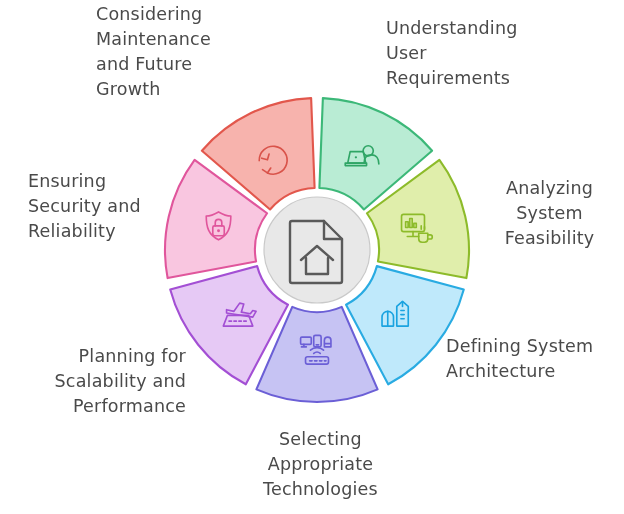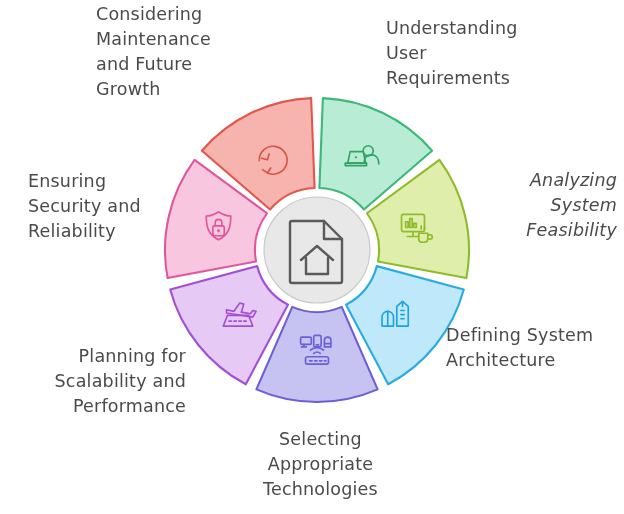--- a/index.html
+++ b/index.html
@@ -18,22 +18,22 @@
     color:#4a4a4a;
     font-family:"DejaVu Sans", sans-serif;
     font-size:17.5px;
     line-height:25px;
     letter-spacing:0.2px;
     white-space:pre-line;
     font-weight:400;
   }
   .lbl-maintenance{left:96px;  top:2px;   width:145px; }
   .lbl-requirements{left:386px;top:16px;  width:165px; text-align:left;}
-  .lbl-feasibility{left:482px; top:168px; width:135px; text-align:right;font-style:italic;}
-  .lbl-architecture{left:446px;top:323px; width:170px; text-align:left;}
+  .lbl-feasibility{left:482px; top:176px; width:135px; text-align:center;}
+  .lbl-architecture{left:446px;top:334px; width:170px; text-align:left;}
   .lbl-technologies{left:238px;top:427px; width:165px; text-align:center;}
   .lbl-scalability{left:36px;  top:344px; width:150px; text-align:right;}
   .lbl-security{left:28px;     top:169px; width:120px; text-align:left;}
 </style>
 </head>
 <body>
 
 <div id="stage">
 
   <svg id="wheel" viewBox="0 0 624 514">

